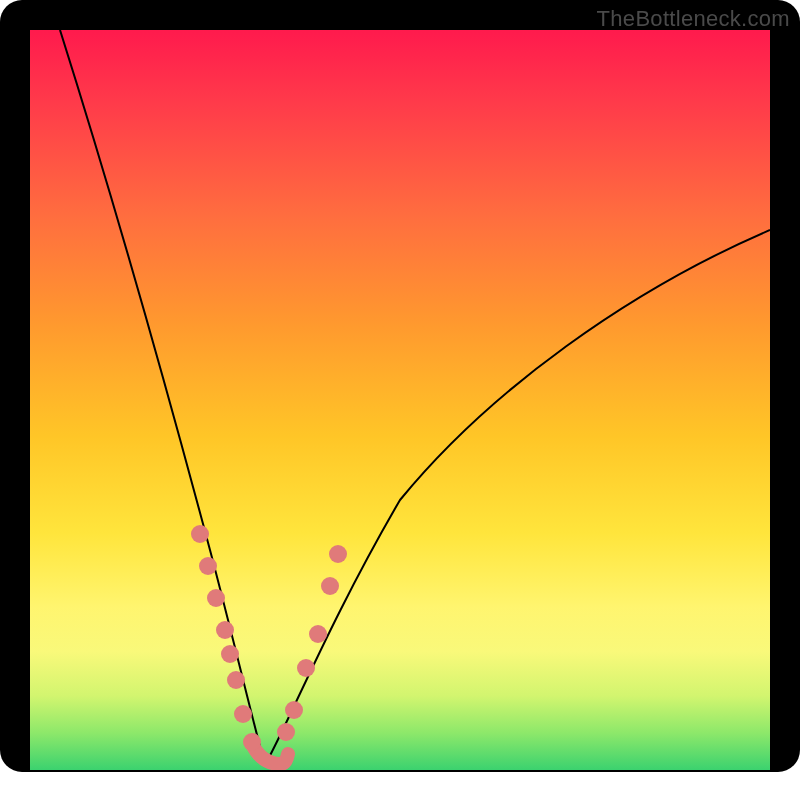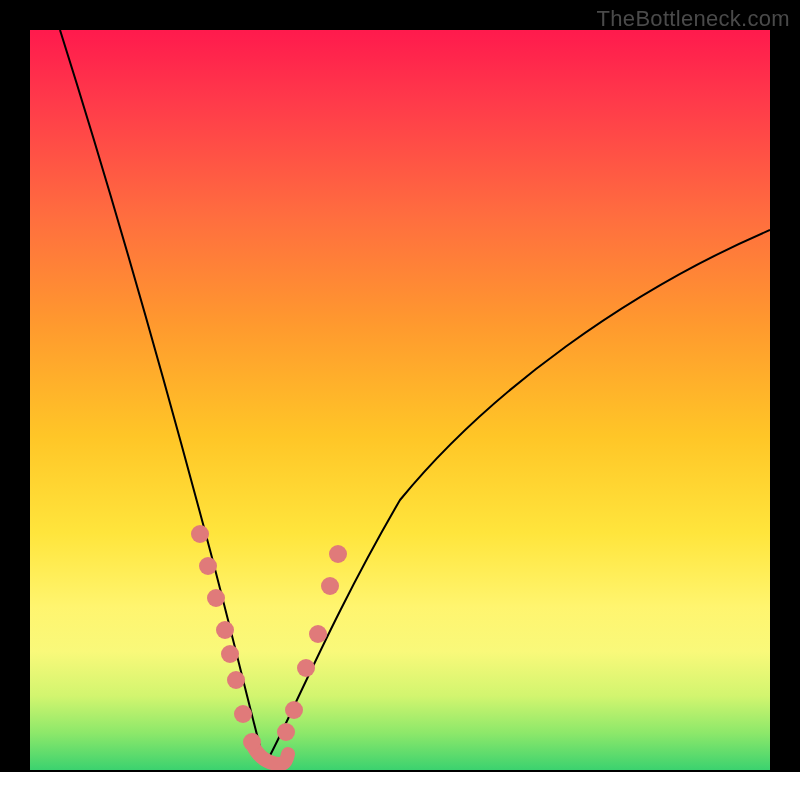--- a/index.html
+++ b/index.html
@@ -8,20 +8,21 @@
     width: 800px;
     height: 800px;
     overflow: hidden;
     font-family: Arial, Helvetica, sans-serif;
   }
   .frame {
     width: 800px;
     height: 772px;
     background: #000;
     position: relative;
+    border-radius: 22px;
   }
   .plot-area {
     position: absolute;
     left: 30px;
     top: 30px;
     width: 740px;
     height: 740px;
     background: linear-gradient(
       to bottom,
       #ff1a4d 0%,

